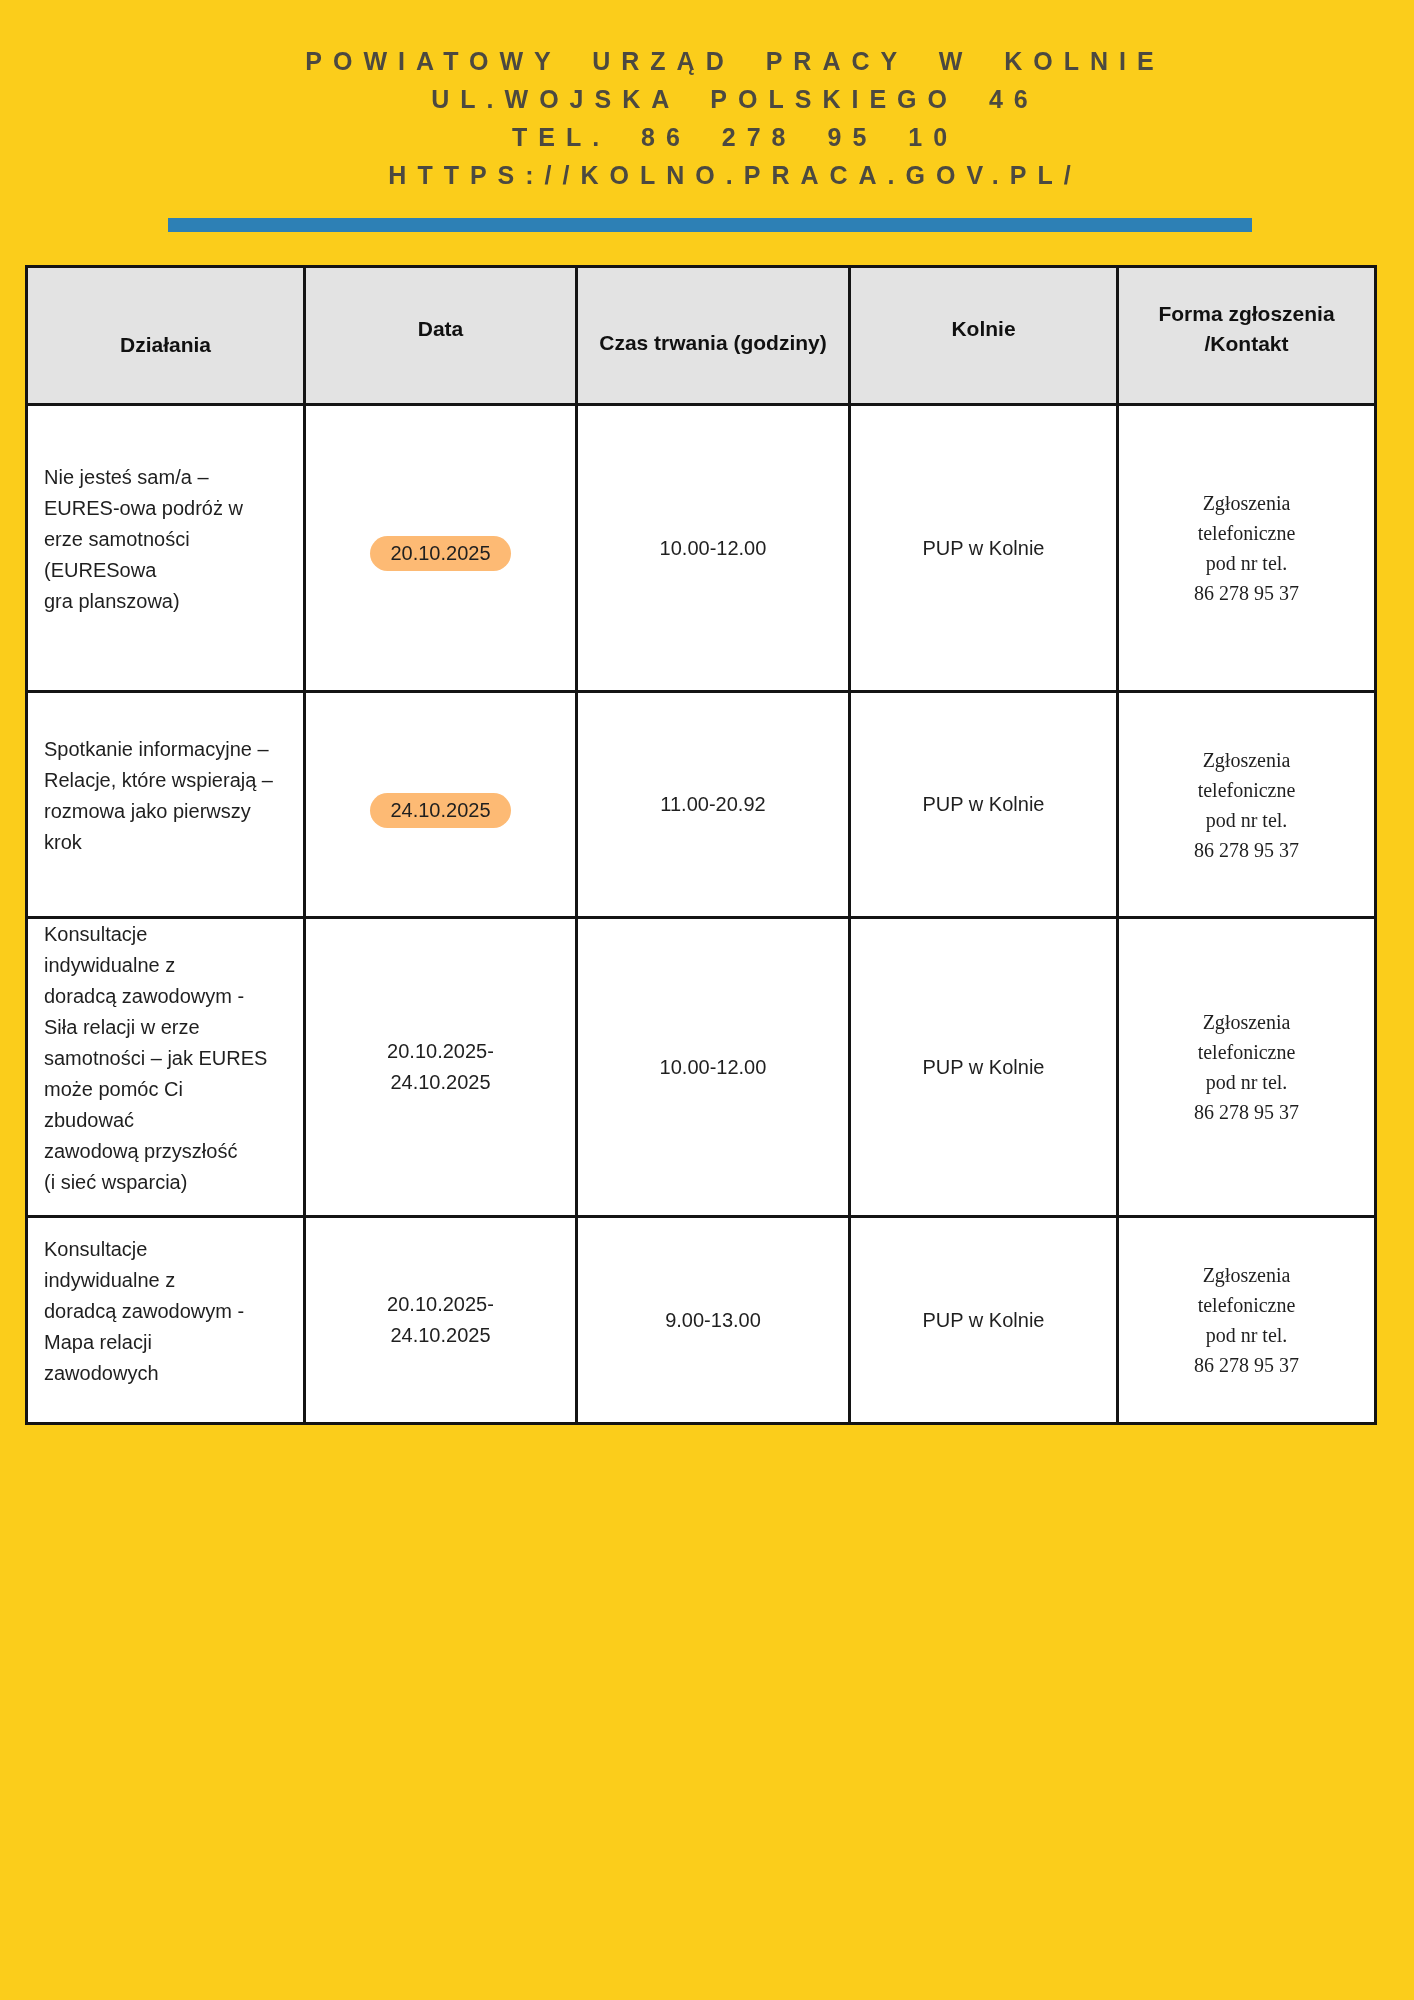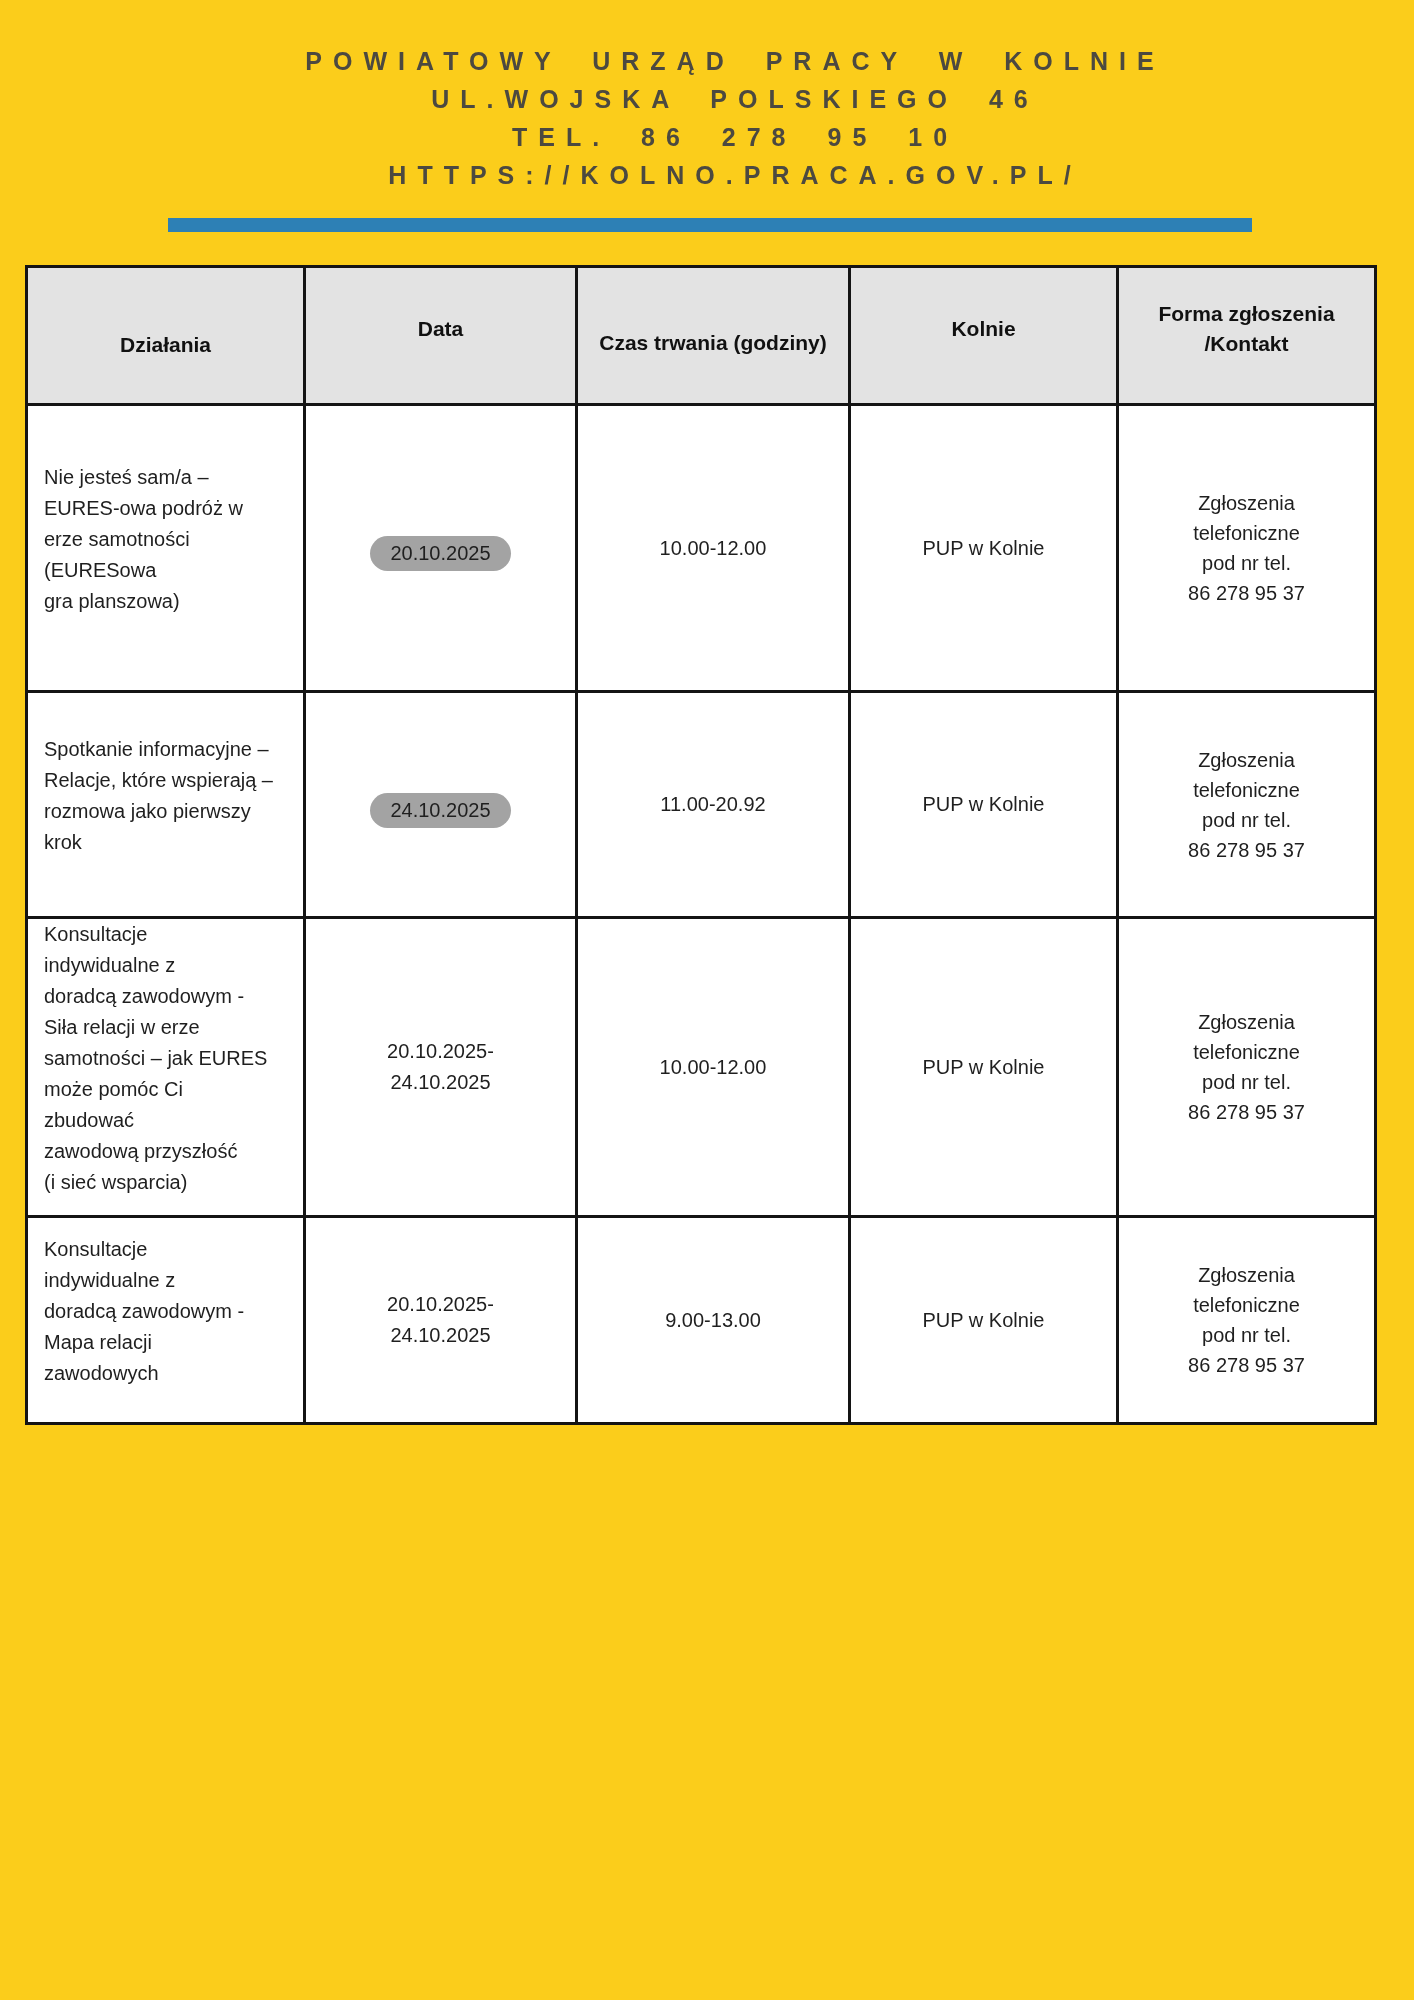--- a/index.html
+++ b/index.html
@@ -74,24 +74,25 @@
     display: inline-block;
     white-space: pre-line;
     line-height: 31px;
   }
   td.activity {
     text-align: left;
     padding: 0 12px 17px 16px;
   }
   td.contact .cell-text {
     line-height: 30px;
+    font-family: Liberation Serif, serif;
   }
   .pill {
     display: inline-block;
-    background: #a3a3a3;
+    background: #fdba74;
     border-radius: 22px;
     padding: 6px 20px;
     font-size: 20px;
     color: #1f1f1f;
     margin-top: 11px;
   }
 </style>
 </head>
 <body>
 

